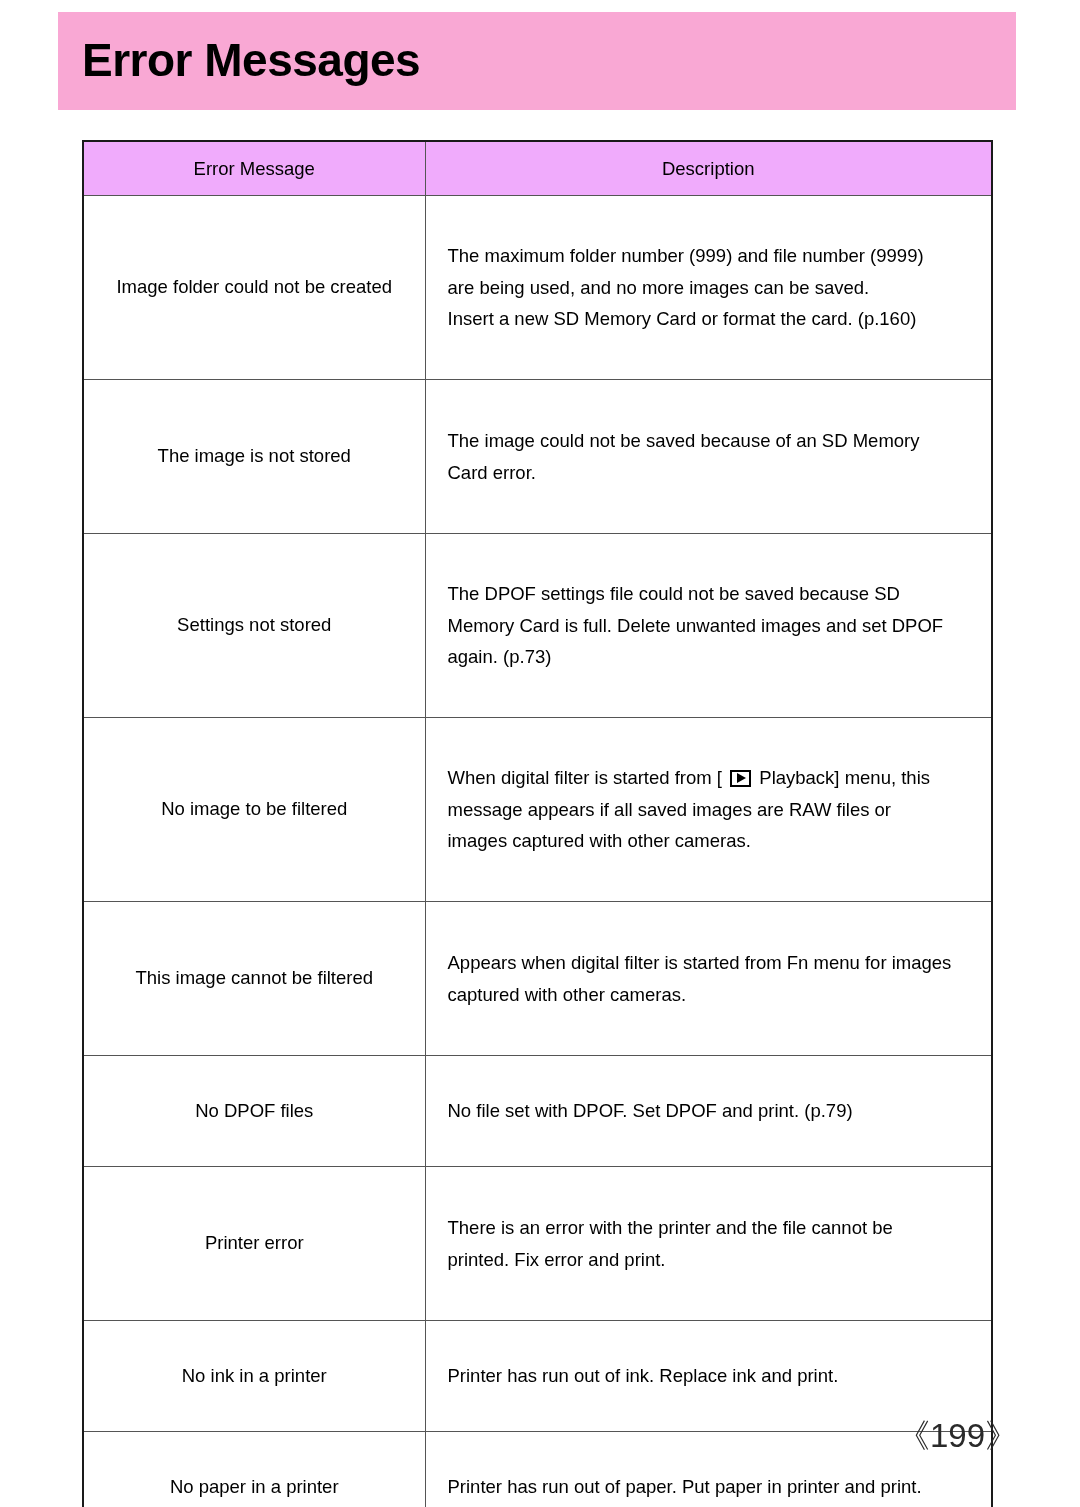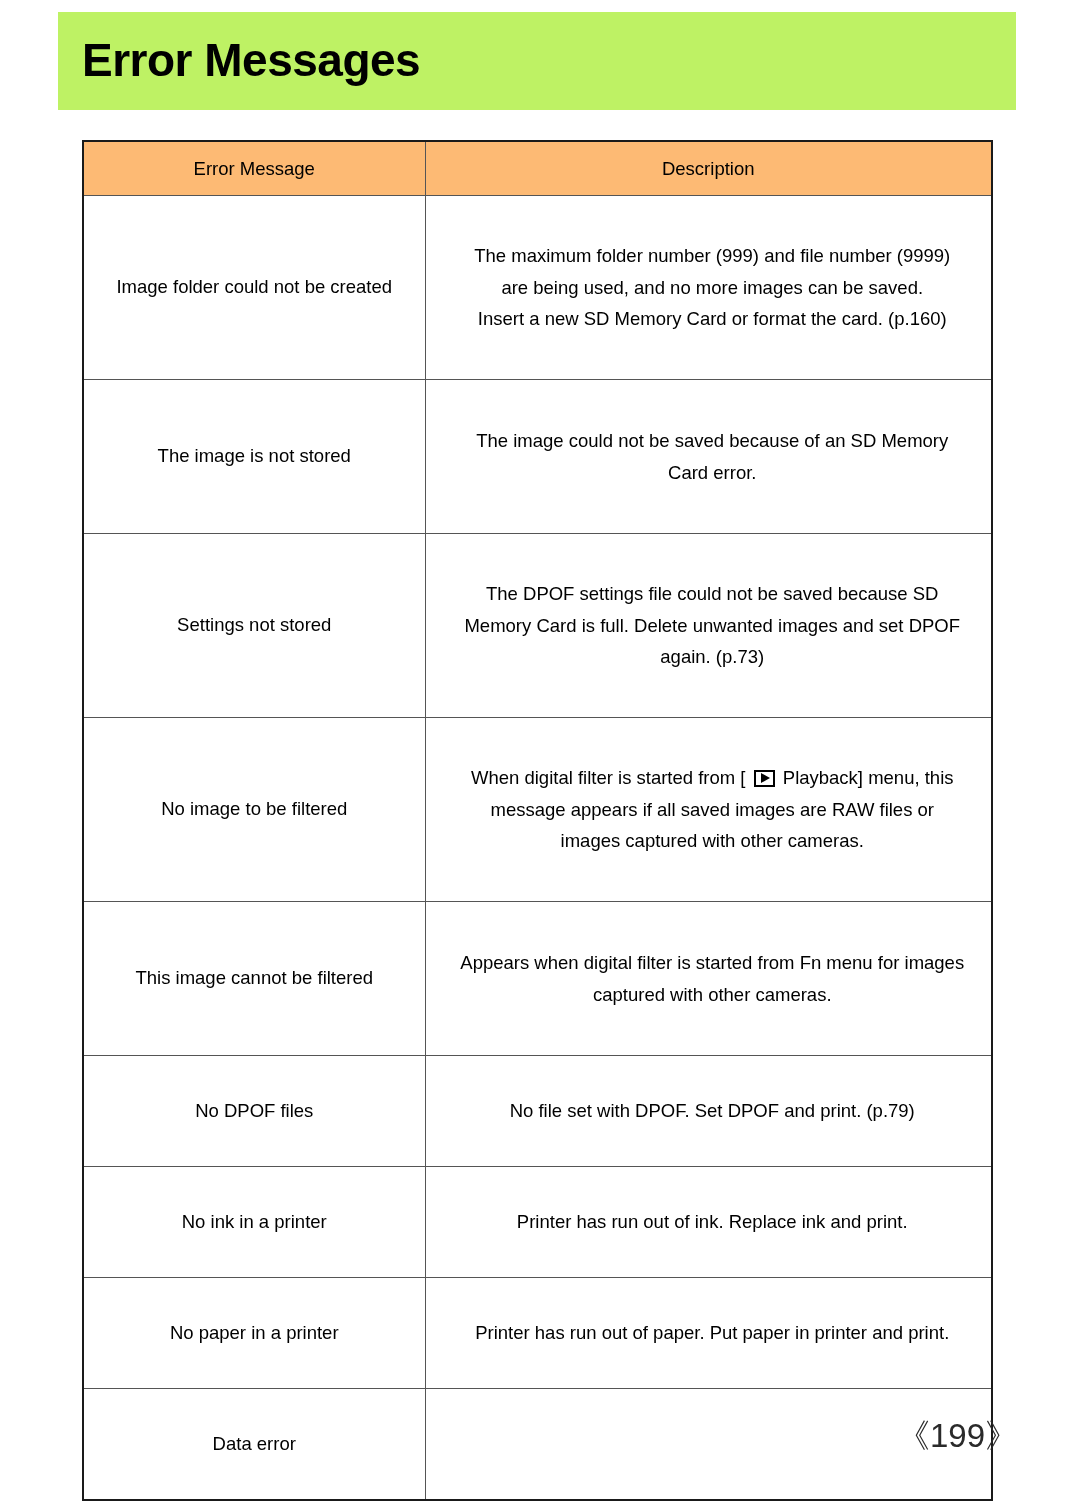--- a/index.html
+++ b/index.html
@@ -16,21 +16,21 @@
     overflow: hidden;
   }
 
   
   .header-banner {
     position: absolute;
     left: 58px;
     top: 12px;
     width: 958px;
     height: 98px;
-    background: #bef264;
+    background: #f9a8d4;
   }
   .page-title {
     position: absolute;
     left: 24px;
     top: 50%;
     transform: translateY(-52%);
     font-size: 46px;
     font-weight: bold;
     letter-spacing: -0.5px;
     line-height: 1;
@@ -57,21 +57,21 @@
   table.error-table th,
   table.error-table td {
     border: 1px solid #555555;
     vertical-align: middle;
     font-size: 18.5px;
     font-weight: normal;
     color: #000000;
   }
 
   thead th {
-    background: #fdba74;
+    background: #f0abfc;
     height: 45px;
     text-align: center;
     font-weight: normal;
     font-size: 18.5px;
     padding: 4px 6px;
   }
 
   td.msg-cell {
     text-align: center;
     padding: 26px 10px;
@@ -80,21 +80,21 @@
   td.desc-cell {
     text-align: left;
     padding: 10px 14px 10px 22px;
     line-height: 1.72;
   }
 
   tr.h3 td { height: 131px; }
   tr.h2 td { height: 101px; }
   tr.h1 td { height: 58px; }
 
-  .desc-line { display: block; white-space: nowrap; text-align: center; }
+  .desc-line { display: block; white-space: nowrap; }
 
   
   .playback-icon {
     display: inline-block;
     width: 21px;
     height: 17px;
     border: 2px solid #000000;
     position: relative;
     vertical-align: -3px;
     margin: 0 3px;
@@ -182,20 +182,27 @@
             <span class="desc-line">Appears when digital filter is started from Fn menu for images</span>
             <span class="desc-line">captured with other cameras.</span>
           </td>
         </tr>
         <tr class="h1">
           <td class="msg-cell">No DPOF files</td>
           <td class="desc-cell">
             <span class="desc-line">No file set with DPOF. Set DPOF and print. (p.79)</span>
           </td>
         </tr>
+        <tr class="h2">
+          <td class="msg-cell">Printer error</td>
+          <td class="desc-cell">
+            <span class="desc-line">There is an error with the printer and the file cannot be</span>
+            <span class="desc-line">printed. Fix error and print.</span>
+          </td>
+        </tr>
         <tr class="h1">
           <td class="msg-cell">No ink in a printer</td>
           <td class="desc-cell">
             <span class="desc-line">Printer has run out of ink. Replace ink and print.</span>
           </td>
         </tr>
         <tr class="h1">
           <td class="msg-cell">No paper in a printer</td>
           <td class="desc-cell">
             <span class="desc-line">Printer has run out of paper. Put paper in printer and print.</span>

